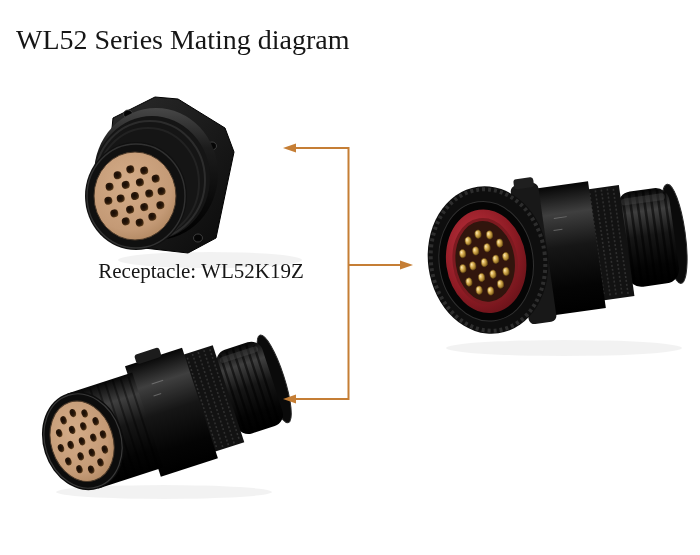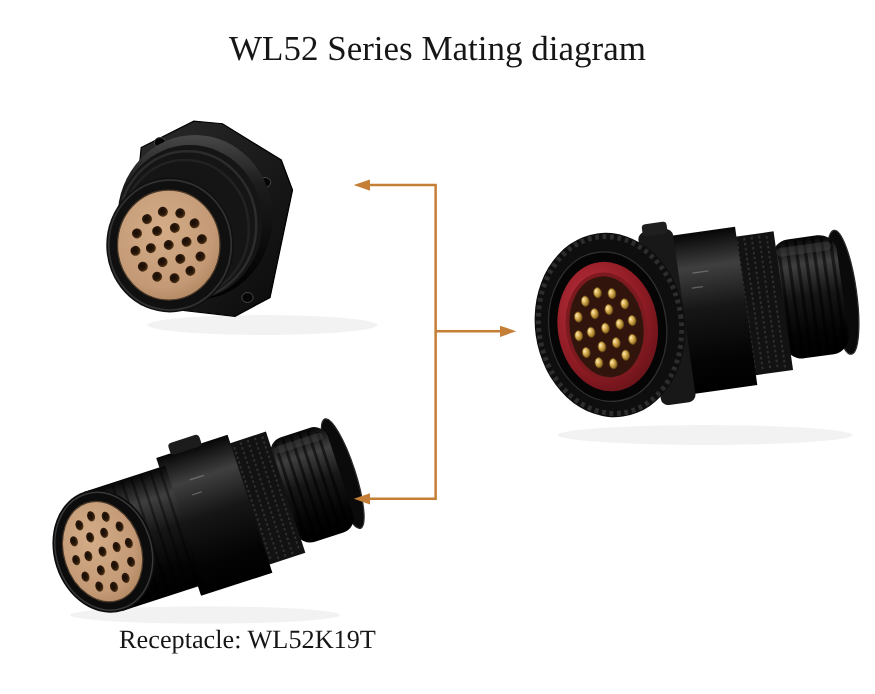--- a/index.html
+++ b/index.html
@@ -1,19 +1,19 @@
 <!DOCTYPE html>
 <html><head>
 <meta charset="utf-8">
 <style>
   html,body{margin:0;padding:0;background:#ffffff;}
   .canvas{position:relative;width:700px;height:555px;background:#ffffff;overflow:hidden;
           font-family:"Liberation Serif", serif;color:#151515;}
-  .title{position:absolute;left:0;right:0;top:24px;margin:0;text-align:center;
-         font-size:28px;font-weight:400;color:#161616;}
+  .title{position:absolute;left:0;right:0;top:24px;margin:0;
+         font-size:28px;font-weight:400;color:#161616;padding-left:16px;}
   .conn-label{position:absolute;font-size:21px;white-space:nowrap;color:#161616;
               transform:translateX(-50%);}
   .label-1{left:201px;top:259px;}
   .label-2{left:571px;top:358px;}
   .label-3{left:198px;top:499px;}
   .conn-svg{position:absolute;overflow:visible;}
   .svg-1{left:60px;top:90px;}
   .svg-2{left:424px;top:156px;}
   .svg-3{left:46px;top:328px;}
   .arrows{position:absolute;left:0;top:0;width:700px;height:555px;pointer-events:none;}
@@ -99,20 +99,21 @@
         <circle cx="14.5" cy="0" r="4" fill="url(#holeG)"></circle>
           <circle cx="7.2" cy="12.6" r="4" fill="url(#holeG)"></circle>
         <circle cx="-7.2" cy="12.6" r="4" fill="url(#holeG)"></circle>
           <circle cx="-14.5" cy="0" r="4" fill="url(#holeG)"></circle>
         <circle cx="-7.2" cy="-12.6" r="4" fill="url(#holeG)"></circle>
           <circle cx="7.2" cy="-12.6" r="4" fill="url(#holeG)"></circle>
         <circle cx="0" cy="0" r="4" fill="url(#holeG)"></circle>
       </g>
     </g>
   </svg>
+  <div class="conn-label label-1">Receptacle: WL52K19Z</div>
 
   <svg class="conn-svg svg-2" width="272" height="200" viewBox="0 0 272 200">
     <ellipse cx="140" cy="192" rx="118" ry="8" fill="#000" opacity="0.05"></ellipse>
     <g transform="rotate(-8 64 104)">
       <g>
         <ellipse cx="252" cy="104" rx="11" ry="50" fill="#0a0a0a" stroke="#2a2a2a" stroke-width="1"></ellipse>
         <rect x="200" y="56" width="52" height="96" rx="14" fill="url(#bodyG)"></rect>
         <path d="M206,60 V148 M213,58 V150 M220,57 V151 M227,57 V151 M234,57 V151 M241,58 V150 M248,61 V147" stroke="#000" stroke-width="2.6" opacity="0.55"></path>
         <rect x="204" y="62" width="44" height="7" rx="3.5" fill="#5a5a5a" opacity="0.3"></rect>
       </g>
@@ -199,21 +200,20 @@
             <circle cx="7.2" cy="12.6" r="3.8" fill="url(#holeG)"></circle>
           <circle cx="-7.2" cy="12.6" r="3.8" fill="url(#holeG)"></circle>
             <circle cx="-14.5" cy="0" r="3.8" fill="url(#holeG)"></circle>
           <circle cx="-7.2" cy="-12.6" r="3.8" fill="url(#holeG)"></circle>
             <circle cx="7.2" cy="-12.6" r="3.8" fill="url(#holeG)"></circle>
           <circle cx="0" cy="0" r="3.8" fill="url(#holeG)"></circle>
         </g>
       </g>
     </g>
   </svg>
-  <div class="conn-label label-3">Receptacle: WL52K19T</div>
 
   <svg class="arrows" viewBox="0 0 700 555">
     <path d="M296,148 H348.5 V399 H296 M348.5,265 H401" fill="none" stroke="#c57e35" stroke-width="2"></path>
     <polygon points="283,148 296,143.5 296,152.5" fill="#c57e35"></polygon>
     <polygon points="413,265 400,260.5 400,269.5" fill="#c57e35"></polygon>
     <polygon points="283,399 296,394.5 296,403.5" fill="#c57e35"></polygon>
   </svg>
 
 </div>
 

